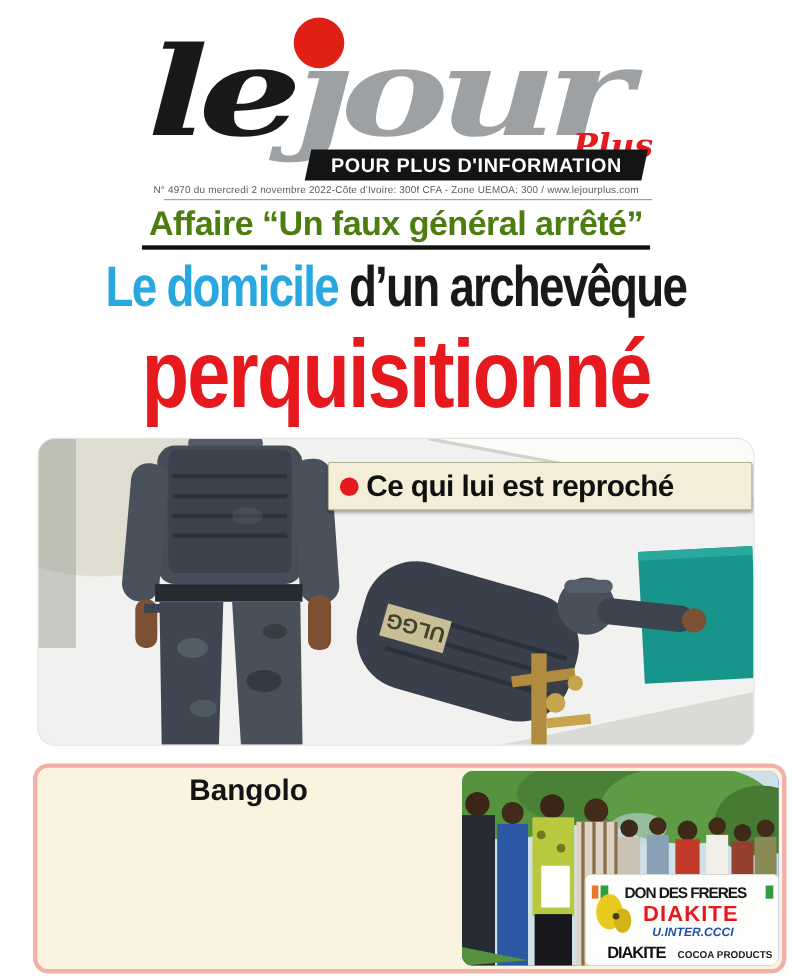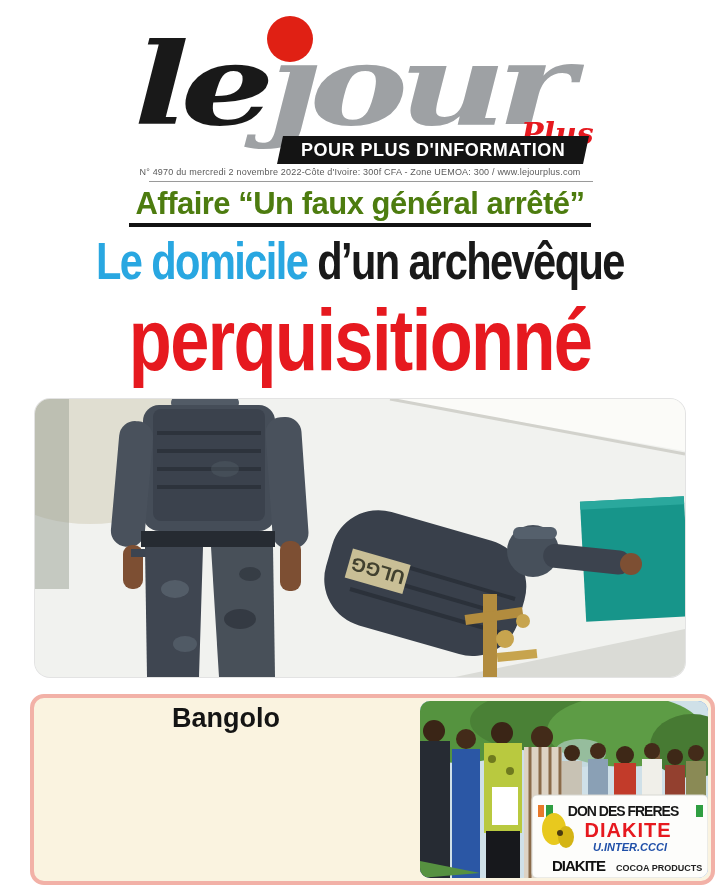--- a/index.html
+++ b/index.html
@@ -156,20 +156,24 @@
       <g fill="#b28c3e">
         <rect x="448" y="195" width="14" height="83"></rect>
         <rect x="430" y="212" width="58" height="10" transform="rotate(-8 459 217)"></rect>
         <circle cx="470" cy="240" r="9" fill="#c7a44e"></circle>
         <circle cx="488" cy="222" r="7" fill="#c7a44e"></circle>
         <rect x="462" y="252" width="40" height="9" fill="#c7a44e" transform="rotate(-6 482 256)"></rect>
       </g>
     </g>
   </svg>
   
+  <div class="badge" style="background-color: rgb(244, 238, 216);">
+    <span class="badge-dot" style="background-color: rgb(230, 25, 31);"></span>
+    <span class="badge-text">Ce qui lui est reproché</span>
+  </div>
 </div>
 
 <div class="card" style="background-color: rgb(250, 243, 224); border-color: rgb(242, 177, 167);">
   <div class="card-kicker">Bangolo</div>
   <div class="card-lines">
   </div>
 
   <div class="photo2">
     <svg width="288" height="177" viewBox="0 0 288 177">
       <rect x="0" y="0" width="288" height="177" fill="#cfe0e8"></rect>

